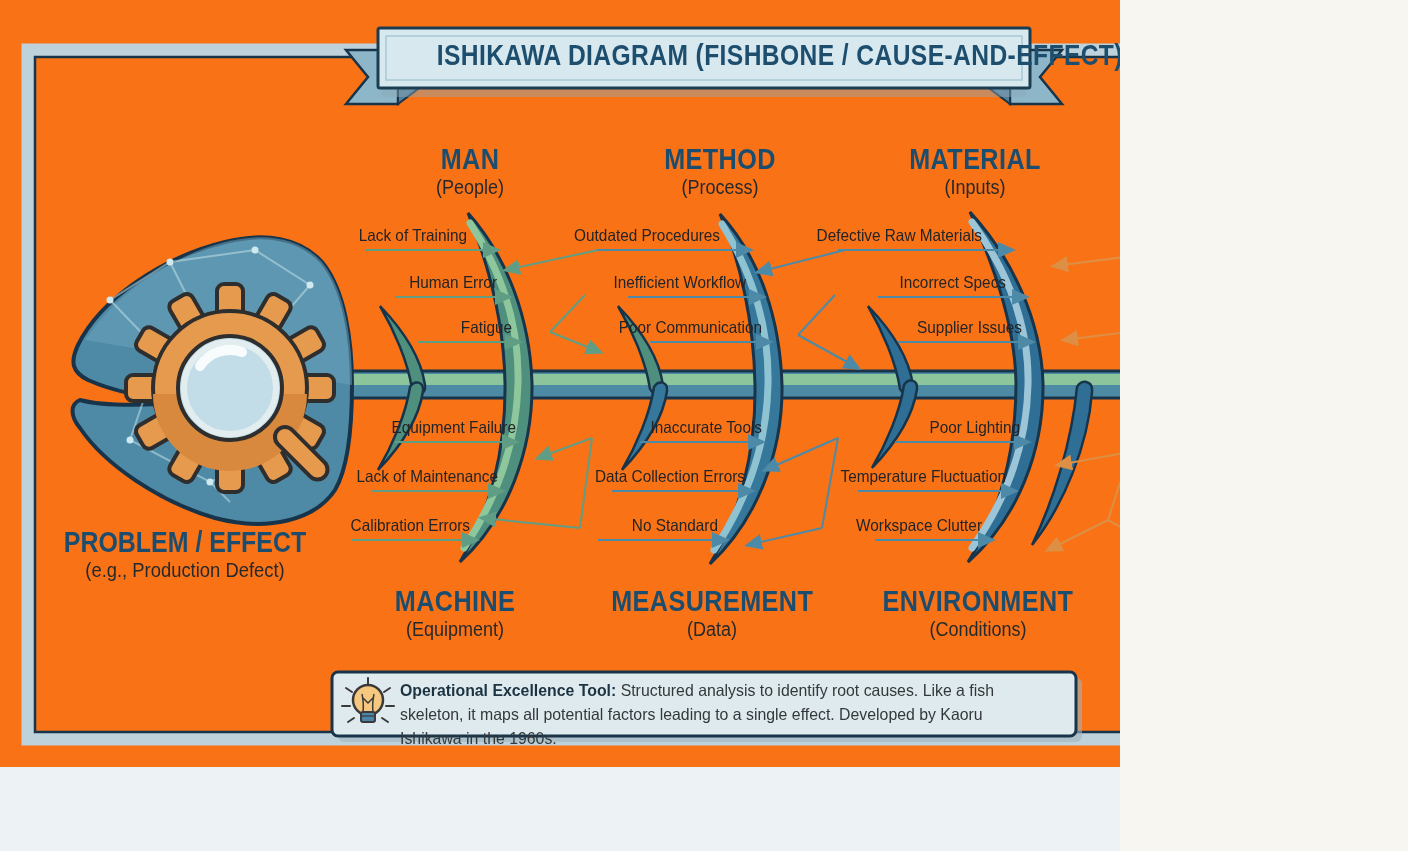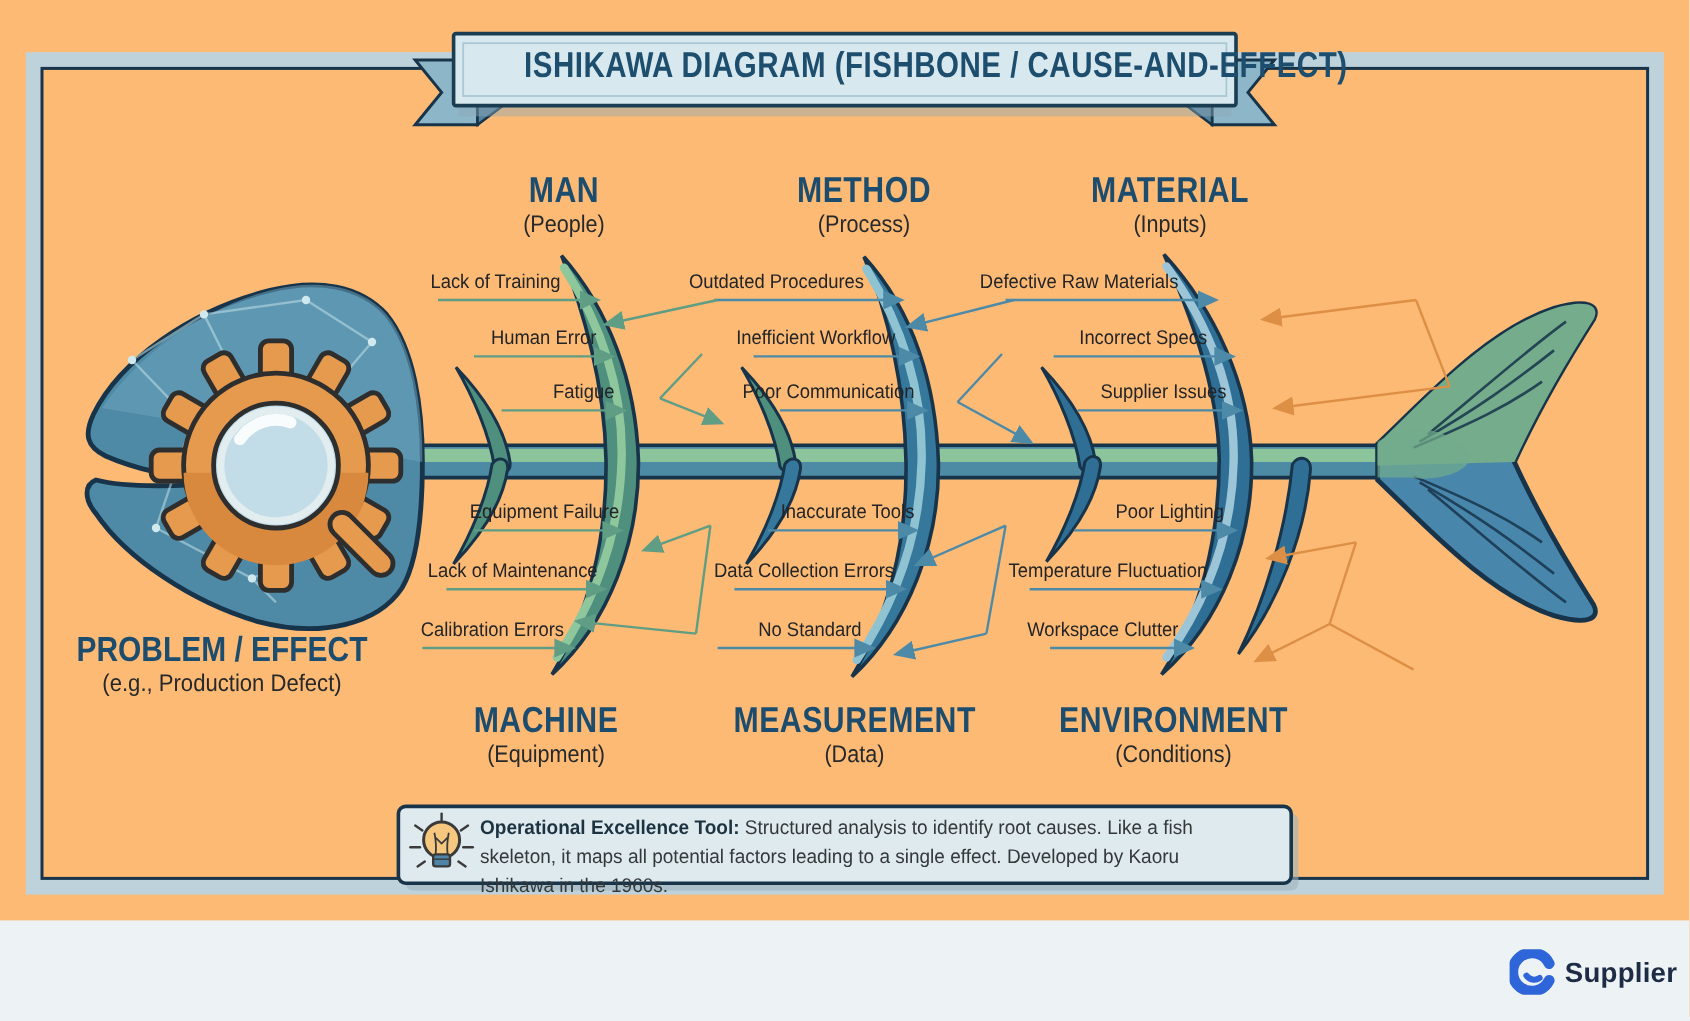--- a/index.html
+++ b/index.html
@@ -1,16 +1,16 @@
 <!DOCTYPE html>
 <html><head>
 <meta charset="utf-8">
 <style>
   html,body{margin:0;padding:0;background:#f8f6f0;}
-  .canvas{position:relative;width:1408px;height:851px;background:#fdba74;overflow:hidden;
+  .canvas{position:relative;width:1120px;height:851px;background:#f97316;overflow:hidden;
           font-family:"Liberation Sans",sans-serif;}
   .art{position:absolute;left:0;top:0;}
   .txt{position:absolute;white-space:nowrap;}
   .banner-title{width:652px;left:378px;top:38px;text-align:center;font-size:30px;font-weight:bold;
     color:#1e4e6e;letter-spacing:.5px;transform:scaleX(.82);transform-origin:50% 50%;}
   .cat-name{text-align:center;font-size:30px;font-weight:bold;color:#1d4d6e;
     transform:scaleX(.84);transform-origin:50% 50%;letter-spacing:.5px;}
   .cat-sub{text-align:center;font-size:20px;color:#26292b;transform:scaleX(.9);transform-origin:50% 50%;}
   .cause{width:230px;text-align:right;font-size:16.5px;color:#222427;
     transform:scaleX(.93);transform-origin:100% 50%;}

